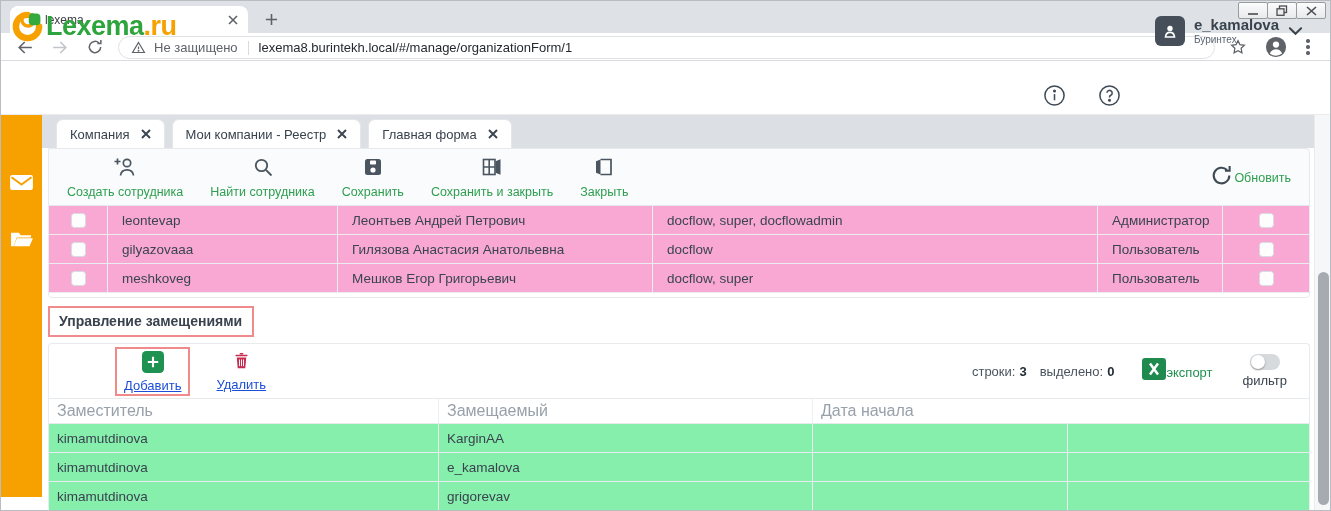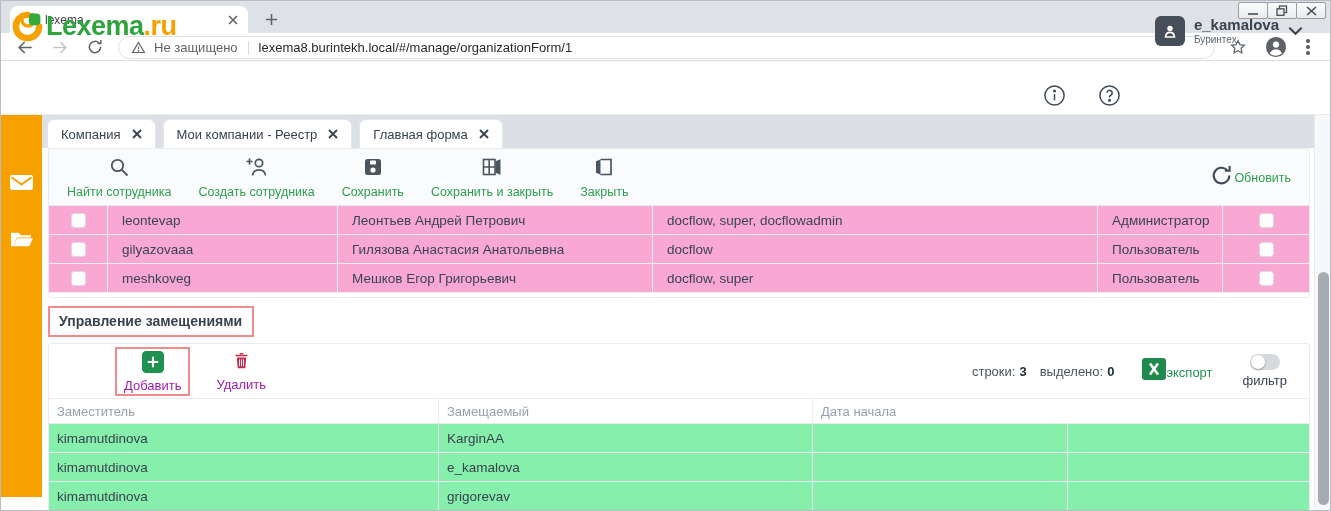--- a/index.html
+++ b/index.html
@@ -39,21 +39,21 @@
   .uavatar { width:30px; height:30px; border-radius:6px; background:#454e59; display:flex; align-items:center; justify-content:center; }
   .uname { font-size:15px; font-weight:bold; color:#39434e; line-height:17px; }
   .uorg { font-size:10px; color:#5a6570; line-height:13px; }
 
   
   .sidebar { position:absolute; left:0; top:115px; width:42px; height:382px; background:#f7a101; z-index:5; }
   .side-btn { position:absolute; left:0; width:42px; height:34px; display:flex; align-items:center; justify-content:center; }
 
   
   .main { position:absolute; left:42px; top:115px; right:17px; bottom:0; background:#fff; }
-  .tabstrip { height:33px; background:#dce0e4; display:flex; align-items:flex-end; padding-left:5px; }
+  .tabstrip { height:33px; background:#dce0e4; display:flex; align-items:flex-end; padding-left:14px; }
   .wtab { height:29px; background:#fff; border:1px solid #e4e7ea; border-bottom:none; border-radius:7px 7px 0 0; display:flex; align-items:center; padding:0 13px; margin-right:7px; font-size:13px; color:#38424d; }
   .wtab .wtab-x { margin-left:11px; display:flex; }
 
   .card { margin-left:6px; width:1262px; border:1px solid #e7ebee; background:#fff; }
   .card1 { background:#f9fbfc; border-radius:0 4px 4px 4px; }
   .toolbar { height:56px; display:flex; align-items:center; padding-left:18px; }
   .tbtn { display:flex; flex-direction:column; align-items:center; margin-right:27px; }
   .tbtn .lbl { font-size:12.5px; color:#2e9e4f; margin-top:2px; white-space:nowrap; }
   .tbtn-refresh { margin-left:auto; margin-right:18px; display:flex; flex-direction:row; align-items:center; }
   .tbtn-refresh .lbl { font-size:12.5px; color:#2e9e4f; margin-top:1px; }
@@ -69,33 +69,33 @@
   .c-chk2 { width:87px; justify-content:center; padding-left:0; }
   .chk { width:15px; height:15px; border:1px solid #d8dce0; border-radius:3.5px; background:#fdfdfe; }
 
   .sect-title { margin:8px 0 0 6px; }
   .annot-title { display:inline-block; border:2px solid #f08b8b; padding:5px 10px 6px 9px; font-size:14px; font-weight:bold; color:#39434e; }
 
   .card2 { margin-top:6px; border-radius:4px; border-bottom:none; }
   .toolbar2 { height:54px; display:flex; align-items:center; }
   .annot-add { margin-left:66px; border:2px solid #f08b8b; padding:2px 7px 1px 7px; display:flex; flex-direction:column; align-items:center; }
   .mini-btn { display:flex; flex-direction:column; align-items:center; }
-  .mini-btn .lbl { font-size:13px; color:#a21caf; margin-top:1px; }
+  .mini-btn .lbl { font-size:13px; color:#1d4ed8; margin-top:1px;text-decoration:underline; }
   .del-btn { margin-left:26px; }
   .rowsinfo { margin-left:auto; display:flex; align-items:center; font-size:13px; color:#4a545e; }
   .rowsinfo b { color:#242e38; margin-left:4px; }
   .stat2 { margin-left:13px; }
   .exp-btn { margin-left:28px; display:flex; flex-direction:row; align-items:center; }
   .exp-btn .lbl { font-size:13px; color:#1f9150; margin-top:2px; }
   .filt-btn { margin-left:30px; margin-right:22px; display:flex; flex-direction:column; align-items:center; }
   .filt-btn .lbl { font-size:13px; color:#39434e; margin-top:3px; }
   .toggle { width:30px; height:16px; border-radius:8px; background:#d7dadd; position:relative; display:inline-block; }
   .toggle .knob { position:absolute; left:1px; top:1px; width:14px; height:14px; border-radius:50%; background:#fff; box-shadow:0 1px 2px rgba(0,0,0,.35); }
 
-  .t2head { display:flex; height:26px; border-top:1px solid #e7ebee; border-bottom:1px solid #e7ebee; align-items:center; font-size:13px; color:#98a1aa; background:#fff; }
+  .t2head { display:flex; height:26px; border-top:1px solid #e7ebee; border-bottom:1px solid #e7ebee; align-items:center; font-size:16px; color:#98a1aa; background:#fff; }
   .t2row { display:flex; height:29px; border-bottom:1px solid #e9edf0; align-items:center; font-size:13.5px; color:#39434e; background:#86efac; }
   .col2 { height:100%; display:flex; align-items:center; padding-left:8px; border-left:1px solid #edf0f3; overflow:hidden; white-space:nowrap; }
   .s-sub  { width:389px; border-left:none; }
   .s-subd { width:374px; }
   .s-ds   { width:255px; }
   .s-de   { width:242px; }
 
   
   .vscroll { position:absolute; right:0; top:115px; width:17px; bottom:0; background:#f6f7f8; border-left:1px solid #eaebed; z-index:4; }
   .vthumb { position:absolute; left:3px; top:157px; width:11px; height:233px; background:#a6abb2; border-radius:6px; }
@@ -275,33 +275,33 @@
             <svg width="10" height="10" viewBox="0 0 10 10">
               <path d="M1 1l8 8M9 1l-8 8" stroke="#3a434e" stroke-width="1.9"></path>
             </svg>
           </span>
       </div>
     </div>
 
     <div class="card card1">
       <div class="toolbar">
         <div class="tbtn">
-          <span><svg width="24" height="24" viewBox="0 0 24 24" fill="none" stroke="#4a5560" stroke-width="1.8">
-                <circle cx="10.5" cy="10.5" r="5.7"></circle>
-                <path d="M15 15l5.5 5.5"></path>
-              </svg></span>
-          <span class="lbl">Найти сотрудника</span>
-        </div>
-        <div class="tbtn">
           <span><svg width="26" height="24" viewBox="0 0 26 24" fill="none" stroke="#4a5560" stroke-width="1.7">
                 <circle cx="15" cy="8" r="3.7"></circle>
                 <path d="M8.5 20.5c.5-3.7 3.2-5.6 6.5-5.6s6 1.9 6.5 5.6"></path>
                 <path d="M2.5 6.5h6M5.5 3.5v6"></path>
               </svg></span>
           <span class="lbl">Создать сотрудника</span>
+        </div>
+        <div class="tbtn">
+          <span><svg width="24" height="24" viewBox="0 0 24 24" fill="none" stroke="#4a5560" stroke-width="1.8">
+                <circle cx="10.5" cy="10.5" r="5.7"></circle>
+                <path d="M15 15l5.5 5.5"></path>
+              </svg></span>
+          <span class="lbl">Найти сотрудника</span>
         </div>
         <div class="tbtn">
           <span><svg width="24" height="24" viewBox="0 0 24 24">
                 <rect x="4" y="4" width="16" height="16" rx="2.5" fill="#4a5560"></rect>
                 <rect x="9" y="5.6" width="6" height="4" rx=".8" fill="#fff"></rect>
                 <circle cx="12" cy="15" r="2.6" fill="#fff"></circle>
               </svg></span>
           <span class="lbl">Сохранить</span>
         </div>
         <div class="tbtn">

